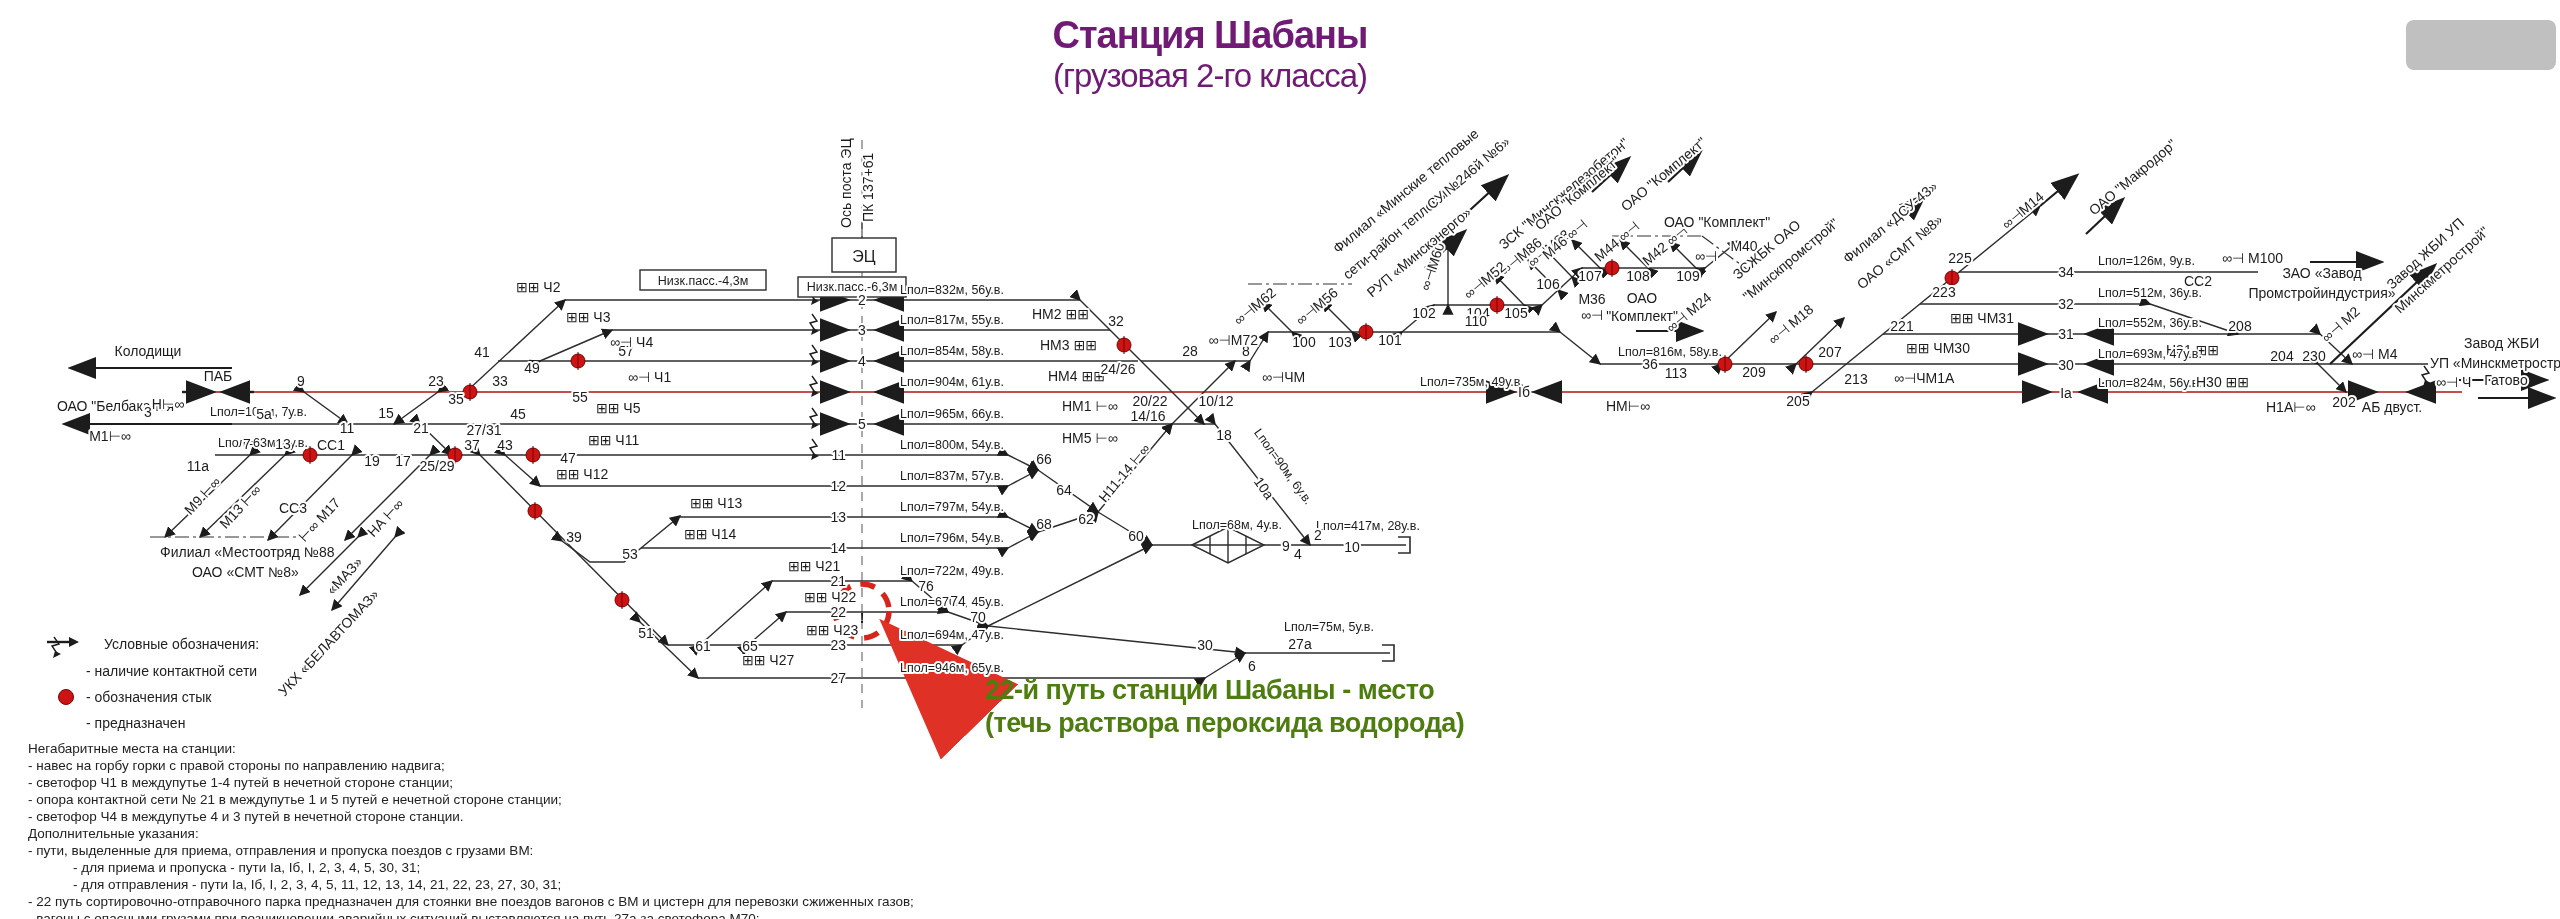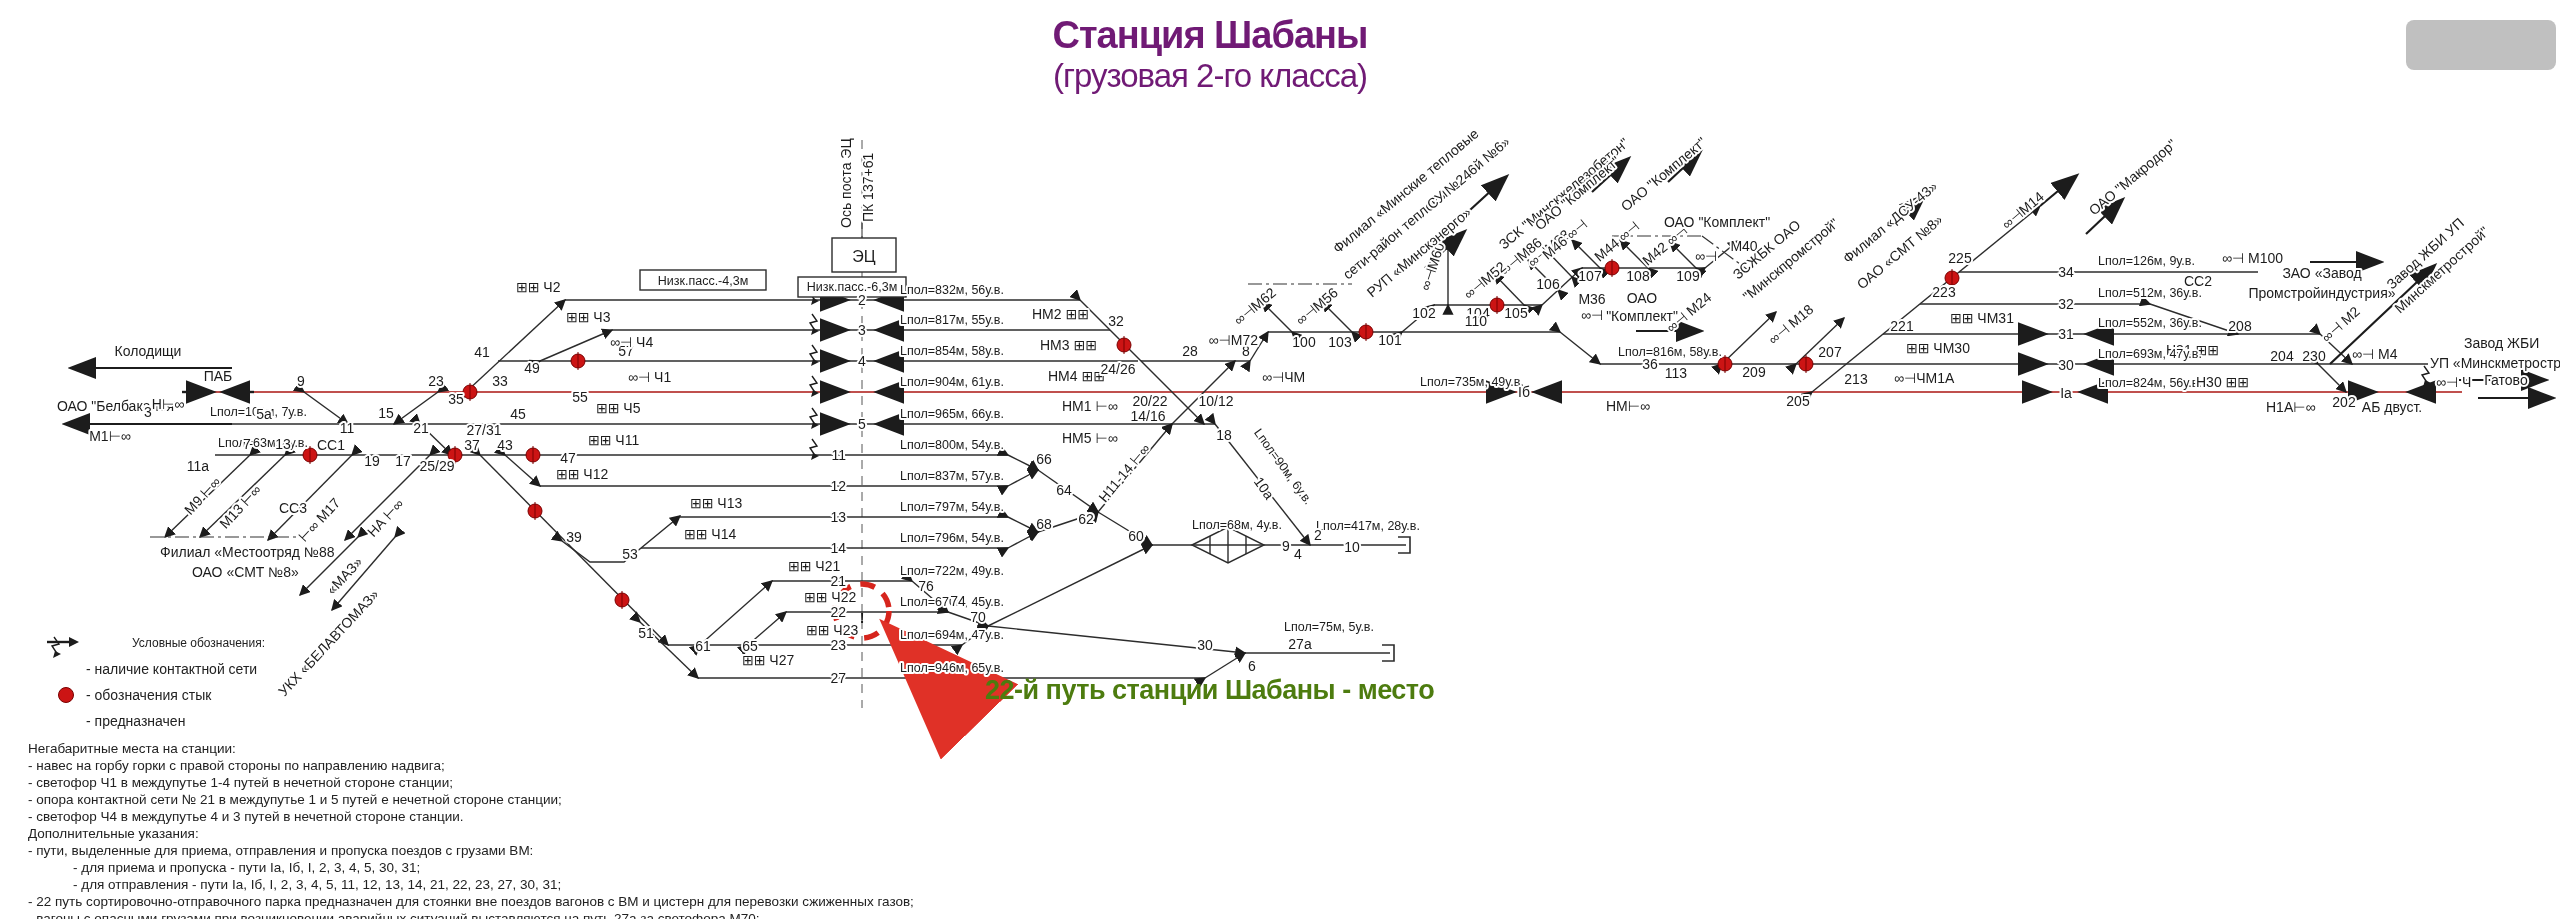--- a/index.html
+++ b/index.html
@@ -7,21 +7,21 @@
          font-family:"Liberation Sans",sans-serif;overflow:hidden;}
   svg{position:absolute;left:0;top:0;}
   svg text{fill:#1c1c1c;font-family:"Liberation Sans",sans-serif;font-size:14px;}
   svg text.lbl{paint-order:stroke;stroke:#ffffff;stroke-width:4px;stroke-linejoin:round;}
   svg text.sm{font-size:12.5px;}
   svg text.lg{font-size:16px;}
   .title{position:absolute;left:880px;top:14px;width:660px;text-align:center;color:#701a75;}
   .title .t1{font-size:38px;font-weight:700;letter-spacing:-1px;}
   .title .t2{font-size:33px;font-weight:400;letter-spacing:-1px;}
   .legend{position:absolute;left:46px;top:636px;color:#222;}
-  .legend .head{font-size:12px;margin-left:86px;margin-bottom:6px;}
+  .legend .head{font-size:14px;margin-left:58px;margin-bottom:6px;}
   .legend .row{display:flex;align-items:center;height:26px;}
   .legend .ic{width:40px;display:flex;justify-content:center;align-items:center;}
   .legend .tx{font-size:14px;text-align:center;}
   .dotic{width:14px;height:14px;border-radius:50%;background:#cc1414;border:1px solid #7a0000;}
   .notes{position:absolute;left:28px;top:740px;font-size:13.5px;line-height:17px;
          color:#222;white-space:pre;}
   .annotation{position:absolute;left:985px;top:674px;color:#4d7c0f;
               font-size:27px;font-weight:700;line-height:33px;letter-spacing:-0.5px;}
   .watermark{position:absolute;left:2406px;top:20px;width:150px;height:50px;
              background:#bdbdbd;border-radius:8px;opacity:0.95;}
@@ -526,17 +526,18 @@
           </svg>
     </span>
     <span class="tx">- предназначен</span>
   </div>
 </div>
 
 <div class="notes" id="notes-block"><div>Негабаритные места на станции:</div><div>- навес на горбу горки с правой стороны по направлению надвига;</div><div>- светофор Ч1 в междупутье 1-4 путей в нечетной стороне станции;</div><div>- опора контактной сети № 21 в междупутье 1 и 5 путей е нечетной стороне станции;</div><div>- светофор Ч4 в междупутье 4 и 3 путей в нечетной стороне станции.</div><div>Дополнительные указания:</div><div>- пути, выделенные для приема, отправления и пропуска поездов с грузами ВМ:</div><div>            - для приема и пропуска - пути Iа, Iб, I, 2, 3, 4, 5, 30, 31;</div><div>            - для отправления - пути Iа, Iб, I, 2, 3, 4, 5, 11, 12, 13, 14, 21, 22, 23, 27, 30, 31;</div><div>- 22 путь сортировочно-отправочного парка предназначен для стоянки вне поездов вагонов с ВМ и цистерн для перевозки сжиженных газов;</div><div>- вагоны с опасными грузами при возникновении аварийных ситуаций выставляются на путь 27а за светофора М70;</div></div>
 
 <div class="annotation">
   <div>22-й путь станции Шабаны - место</div>
+  <div>(течь раствора пероксида водорода)</div>
 </div>
 
 <div class="watermark"></div>
 
 </div>
 
 </body></html>

